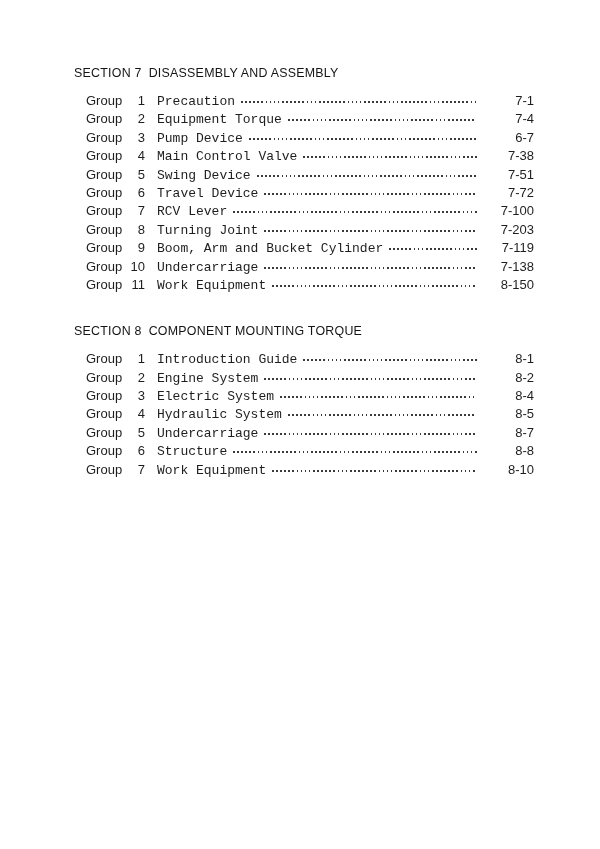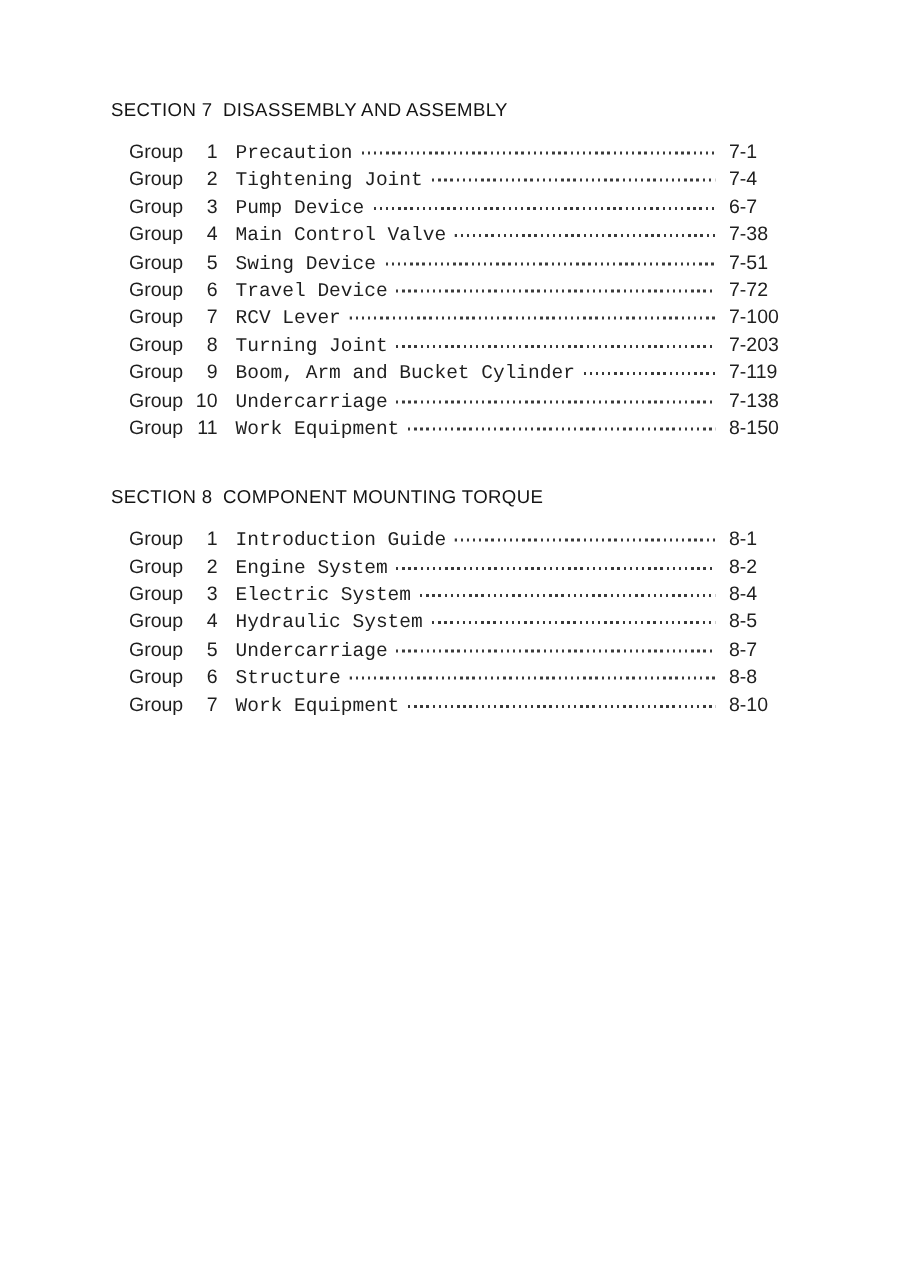--- a/index.html
+++ b/index.html
@@ -87,21 +87,21 @@
     height: 2px;
     background-image: repeating-linear-gradient(
       to right,
       #3a3a3a 0px, #3a3a3a 1.6px,
       rgba(255,255,255,0) 1.6px, rgba(255,255,255,0) 4.1px
     );
   }
   .page-num {
     flex: 0 0 48px;
     width: 48px;
-    text-align: left;
+    text-align: right;
     padding-left: 4px;
   }
 
   .gap-between-sections { height: 29px; }
 </style>
 </head>
 <body>
 
 <div class="page">
   <div class="content">
@@ -114,21 +114,21 @@
         <li class="toc-row">
           <span class="grp-word">Group</span>
           <span class="grp-num">1</span>
           <span class="entry-title">Precaution</span>
           <span class="leader"></span>
           <span class="page-num">7-1</span>
         </li>
         <li class="toc-row">
           <span class="grp-word">Group</span>
           <span class="grp-num">2</span>
-          <span class="entry-title">Tightening Joint</span>
+          <span class="entry-title">Equipment Torque</span>
           <span class="leader"></span>
           <span class="page-num">7-4</span>
         </li>
         <li class="toc-row">
           <span class="grp-word">Group</span>
           <span class="grp-num">3</span>
           <span class="entry-title">Pump Device</span>
           <span class="leader"></span>
           <span class="page-num">6-7</span>
         </li>

